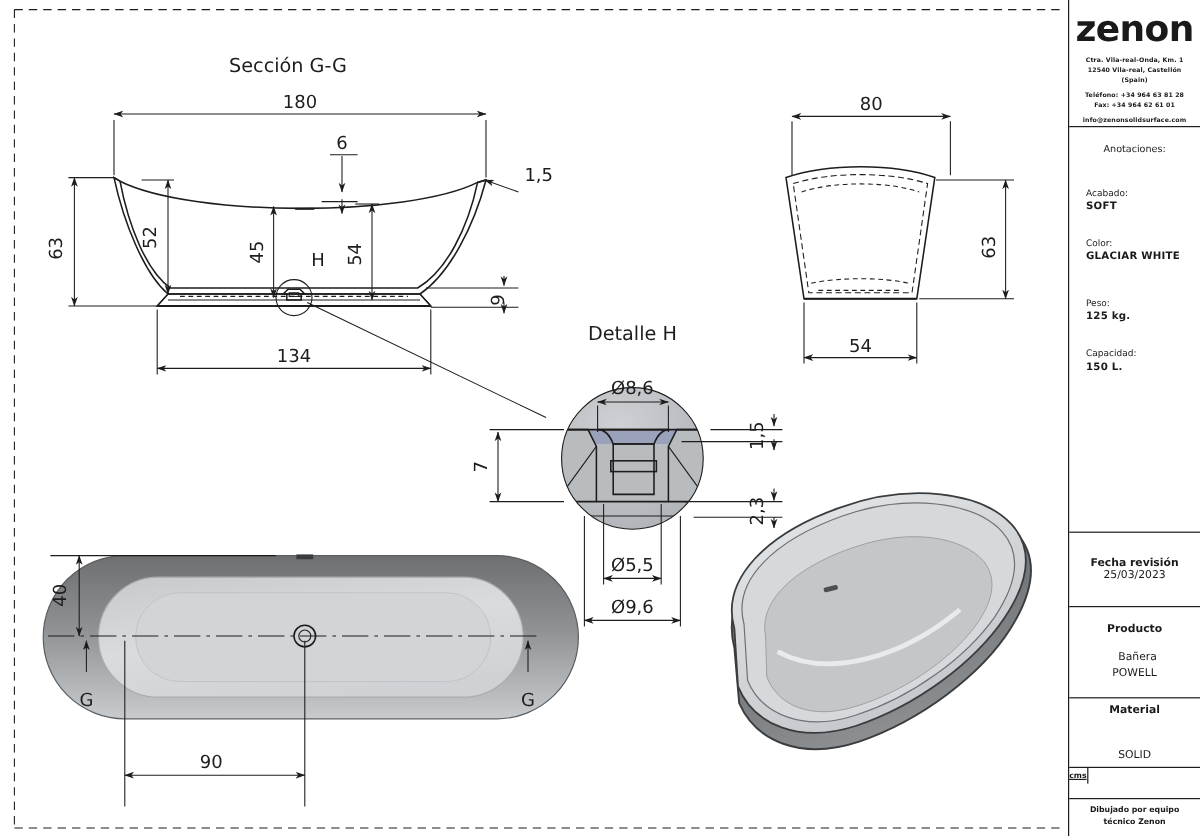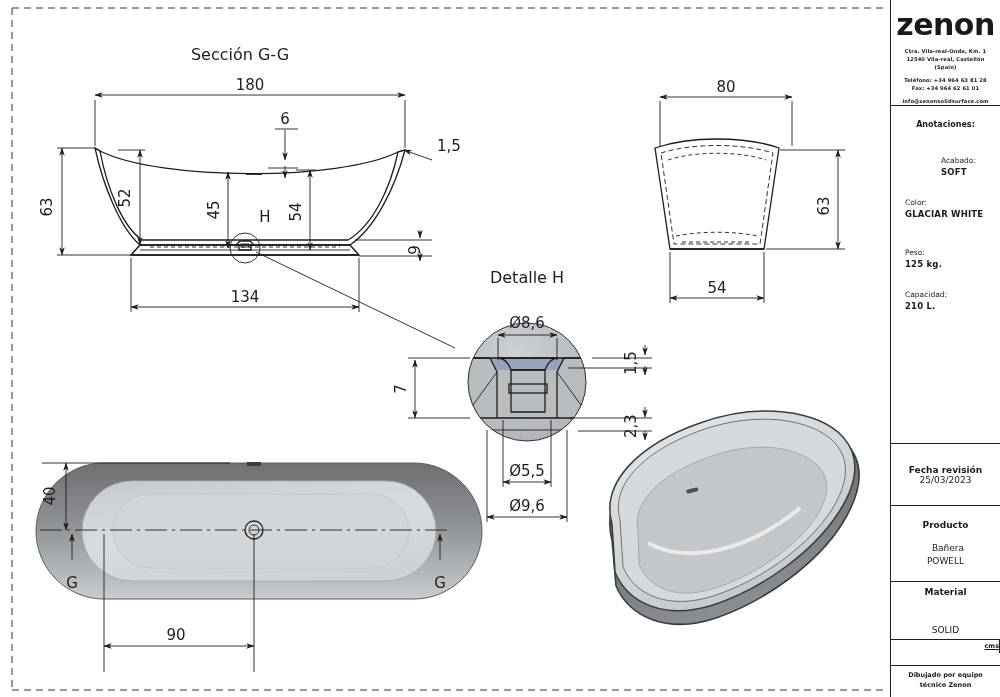--- a/index.html
+++ b/index.html
@@ -16,21 +16,21 @@
   .med{stroke-width:1.3;}
   .thick{stroke-width:1.7;}
   
   #titleblock{right:0;top:0;width:110px;height:697px;border-left:1.3px solid #1d1d1d;box-sizing:border-box;}
   .tbcell{border-bottom:1.3px solid #1d1d1d;box-sizing:border-box;width:100%;
           display:flex;flex-direction:column;align-items:center;justify-content:center;}
   .brand{font-size:30px;font-weight:bold;letter-spacing:-0.5px;line-height:1;margin-top:10px;
          font-family:"DejaVu Sans","Liberation Sans",sans-serif;}
   .addr{font-size:5.2px;text-align:center;line-height:1.55;margin-top:7px;font-weight:bold;letter-spacing:0.1px;}
   .addr .grp{margin-bottom:5px;}
-  .annot-title{font-size:8px;font-weight:bold;margin:0;}
+  .annot-title{font-size:8px;font-weight:normal;margin:0;}
   .spec{font-size:7.5px;line-height:1.5;}
   .spec .k{font-weight:normal;}
   .spec .v{font-weight:bold;font-size:8.5px;letter-spacing:0.2px;}
   .tb-h{font-size:9px;font-weight:bold;}
   .tb-v{font-size:9px;}
   .tb-small{font-size:6.5px;font-weight:bold;text-align:center;line-height:1.5;}
   .cms{font-size:6.5px;font-weight:bold;}
 </style>
 </head>
 <body>
@@ -271,55 +271,55 @@
         <div class="grp">
           <div>Teléfono: +34 964 63 81 28</div>
           <div>Fax: +34 964 62 61 01</div>
         </div>
         <div>info@zenonsolidsurface.com</div>
       </div>
     </div>
 
     <div class="tbcell" style="height:338px;justify-content:flex-start;align-items:stretch;padding:14px 14px 0 14px;">
       <div class="annot-title" style="text-align:center;margin-bottom:26px;">Anotaciones:</div>
-      <div class="spec" style="margin-bottom:18px;margin-left:36px;">
+      <div class="spec" style="margin-bottom:18px;">
         <div class="k">Acabado:</div>
         <div class="v">SOFT</div>
       </div>
       <div class="spec" style="margin-bottom:26px;">
         <div class="k">Color:</div>
         <div class="v">GLACIAR WHITE</div>
       </div>
       <div class="spec" style="margin-bottom:18px;">
         <div class="k">Peso:</div>
         <div class="v">125 kg.</div>
       </div>
       <div class="spec">
         <div class="k">Capacidad:</div>
-        <div class="v">210 L.</div>
+        <div class="v">150 L.</div>
       </div>
     </div>
 
     <div class="tbcell" style="height:62px;align-items:center;">
       <div class="tb-h">Fecha revisión</div>
       <div class="tb-v">25/03/2023</div>
     </div>
 
     <div class="tbcell" style="height:76px;gap:12px;">
       <div class="tb-h">Producto</div>
       <div class="tb-v" style="text-align:right;line-height:1.35;white-space:pre-line;">Bañera
 POWELL</div>
     </div>
 
     <div class="tbcell" style="height:58px;gap:28px;">
       <div class="tb-h">Material</div>
       <div class="tb-v">SOLID</div>
     </div>
 
-    <div class="tbcell" style="height:26px;flex-direction:column;align-items:flex-end;padding:0;text-decoration:underline;">
+    <div class="tbcell" style="height:26px;flex-direction:column;align-items:flex-start;padding:0;text-decoration:underline;">
       <div style="flex:1;display:flex;align-items:center;justify-content:center;border-right:1.3px solid #1d1d1d;">
         <span class="cms">cms</span>
       </div>
       <div style="flex:1;"></div>
     </div>
 
     <div class="tbcell" style="height:30px;border-bottom:none;padding:0 6px;">
       <div class="tb-small">Dibujado por equipo técnico Zenon</div>
     </div>
   </div>

